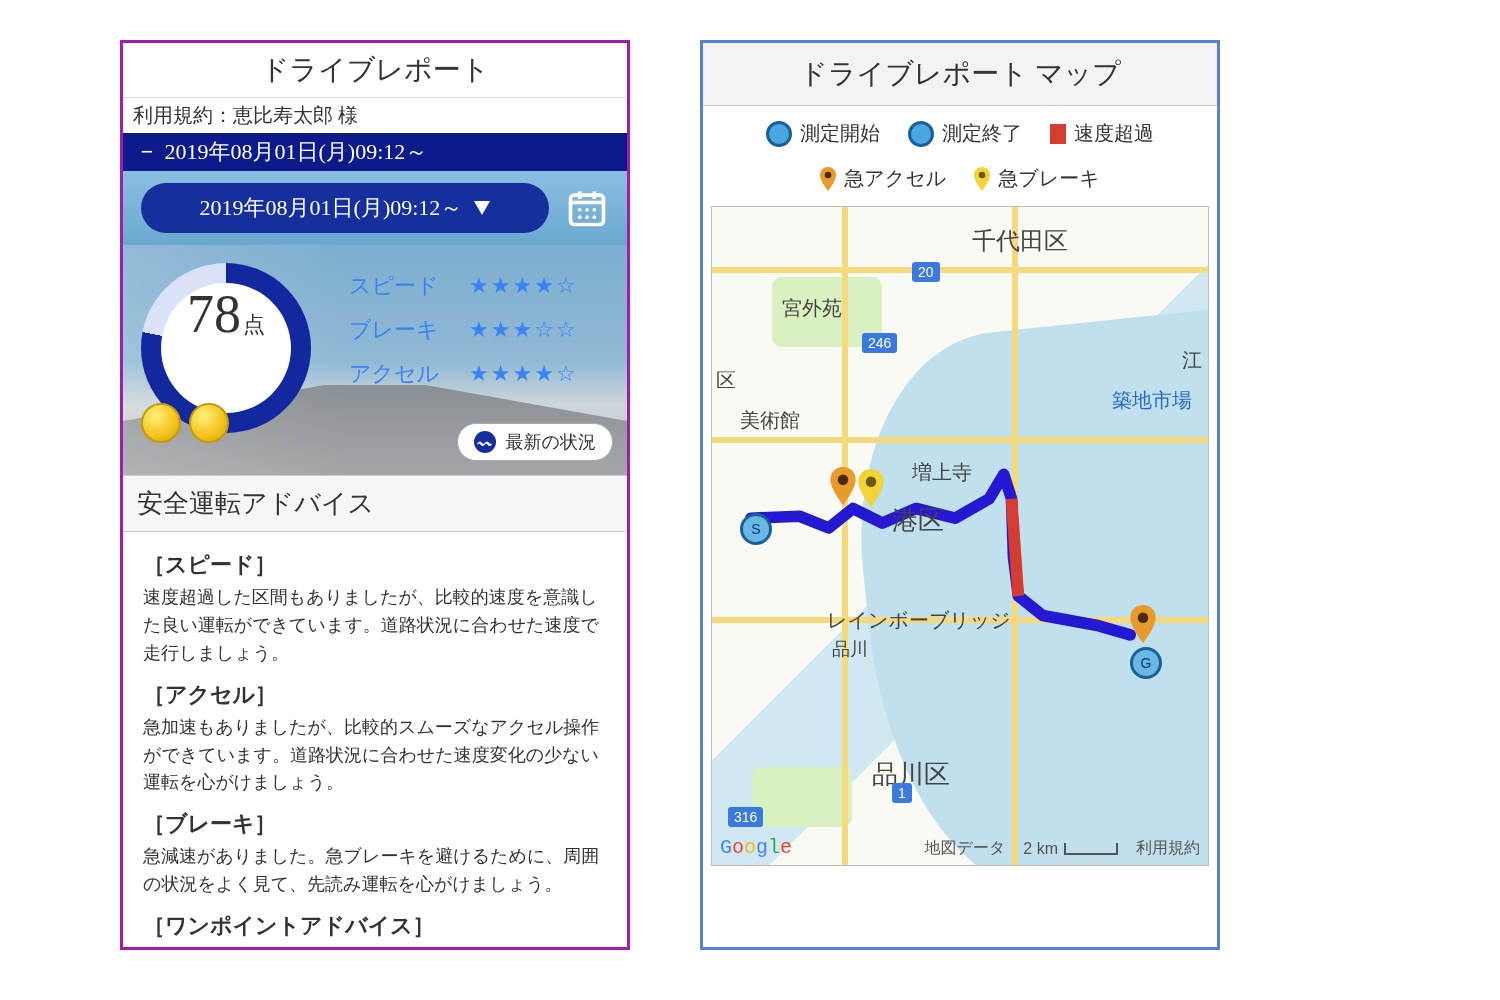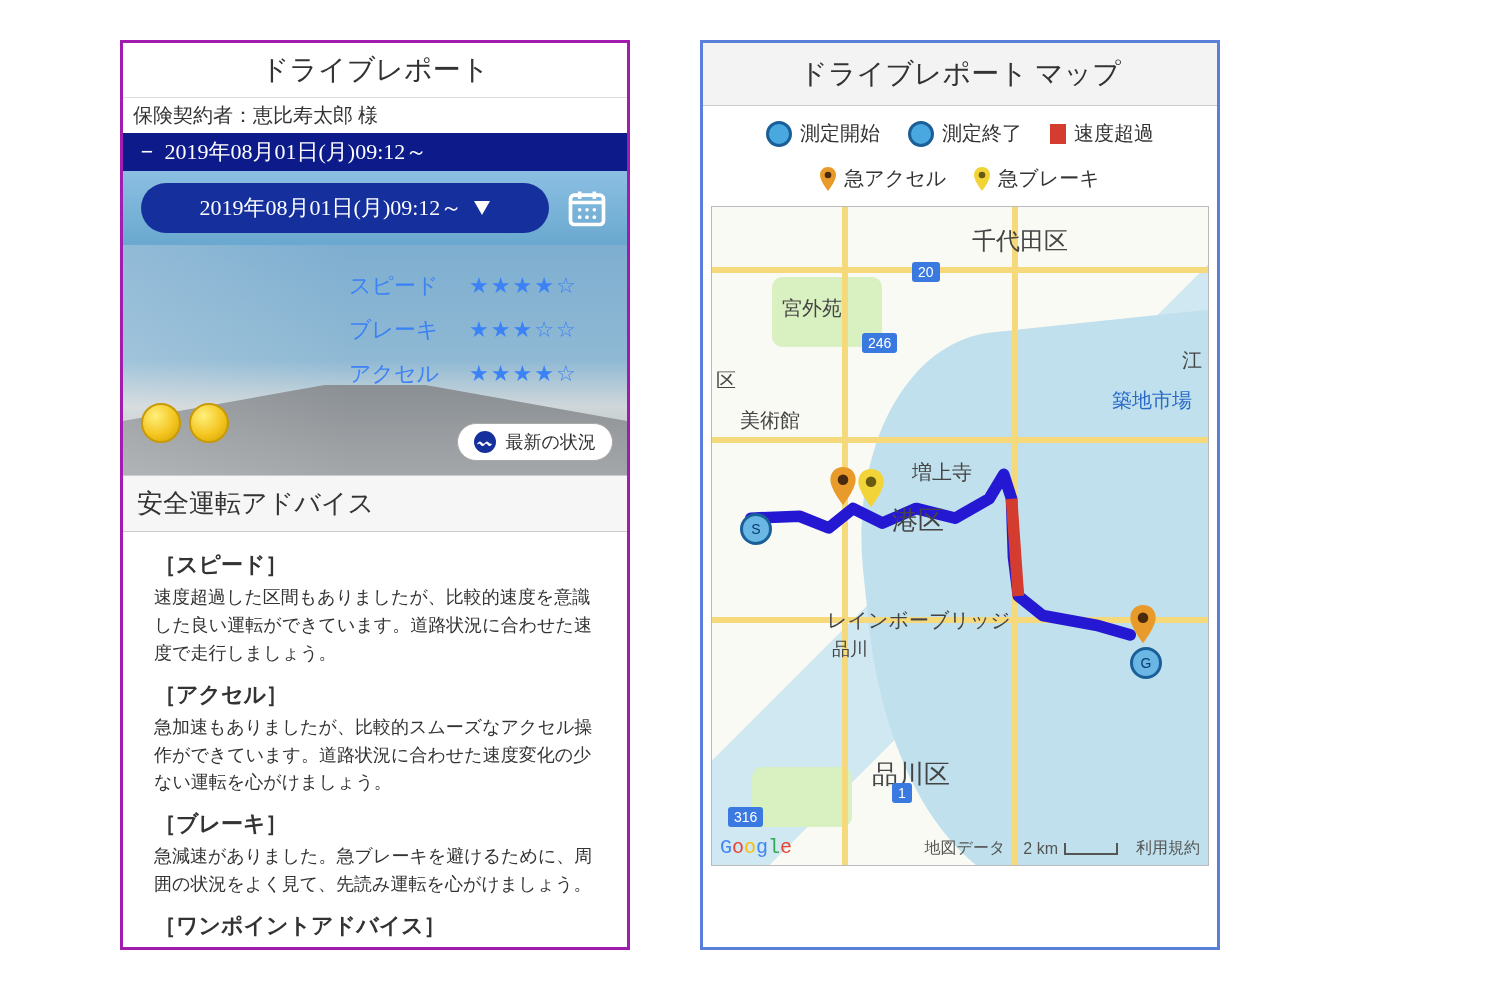--- a/index.html
+++ b/index.html
@@ -24,21 +24,21 @@
   .gin .num{font-size:54px}
   .gin .ten{font-size:22px;margin-left:2px}
   .medals{position:absolute;left:18px;top:158px;display:flex;gap:8px}
   .medal{width:36px;height:36px;border-radius:50%;background:radial-gradient(circle at 35% 30%,#fff07a,#f2c21a 60%,#caa10b);border:2px solid #c79a06}
   .stats{position:absolute;left:210px;top:18px;color:#3b82f6;font-family:serif;font-size:22px}
   .stats td{padding:6px 14px;white-space:nowrap}
   .stars{letter-spacing:2px}
   .statusBtn{position:absolute;right:14px;bottom:14px;background:#fff;border:1px solid #aaa;border-radius:22px;padding:6px 16px;display:flex;align-items:center;gap:10px;font-family:serif;font-size:18px}
   .statusBtn .ic{width:22px;height:22px;border-radius:50%;background:#15309d;color:#fff;display:flex;align-items:center;justify-content:center;font-size:14px}
   .advHdr{background:#f6f6f6;border-top:1px solid #ccc;border-bottom:1px solid #ccc;font-family:serif;font-size:26px;padding:10px 14px}
-  .adv{padding:6px 31px;font-family:serif}
+  .adv{padding:6px 20px;font-family:serif}
   .advTitle{font-size:22px;font-weight:bold;margin-top:12px}
   .advBody{font-size:18px;line-height:1.55;margin-top:4px}
   
   .titleBarR{background:#f3f3f3;text-align:center;font-size:28px;padding:12px 0;font-family:serif;border-bottom:1px solid #ccc}
   .legend{display:flex;flex-wrap:wrap;justify-content:center;gap:18px 28px;padding:14px 26px;font-family:serif;font-size:20px}
   .lg{display:flex;align-items:center;gap:8px}
   .dotB{width:20px;height:20px;border-radius:50%;background:#4aa8e0;border:3px solid #1a5f97}
   .sqR{width:16px;height:20px;background:#d43c2f}
   .pinO{width:16px;height:24px}
   .pinY{width:16px;height:24px}
@@ -57,21 +57,21 @@
   .scaleLine{width:50px;height:10px;border:2px solid #555;border-top:none}
   .rttag{position:absolute;background:#3a79e0;color:#fff;font-size:14px;padding:2px 6px;border-radius:3px}
 </style>
 </head>
 <body>
 
 <div class="stage">
 
   <div class="phone">
     <div class="titleBar">ドライブレポート</div>
-    <div class="subLine">保険契約者：恵比寿太郎 様</div>
+    <div class="subLine">利用規約：恵比寿太郎 様</div>
     <div class="navyRow">
       <span class="minus">−</span>
       <span>2019年08月01日(月)09:12～</span>
     </div>
     <div class="dateBox">
       <div class="pill">
         <span>2019年08月01日(月)09:12～</span>
         <span class="tri"></span>
       </div>
       <svg class="calIcon" viewBox="0 0 24 24">
@@ -85,20 +85,28 @@
         <circle cx="8" cy="17" r="1" fill="#fff"></circle>
           <circle cx="12" cy="17" r="1" fill="#fff"></circle>
           <circle cx="16" cy="17" r="1" fill="#fff"></circle>
       </svg>
     </div>
 
     <div class="hero">
       <div class="sky"></div>
       <div class="road"></div>
       <div class="heroGrad"></div>
+      <div class="gWrap">
+        <div class="gauge">
+            <div class="gin">
+          <span class="num">78</span>
+          <span class="ten">点</span>
+        </div>
+          </div>
+      </div>
       <div class="medals">
         <div class="medal"></div>
         <div class="medal"></div>
       </div>
       <table class="stats">
         <tbody>
             <tr>
               <td>スピード</td>
               <td class="stars">★★★★☆</td>
             </tr>

